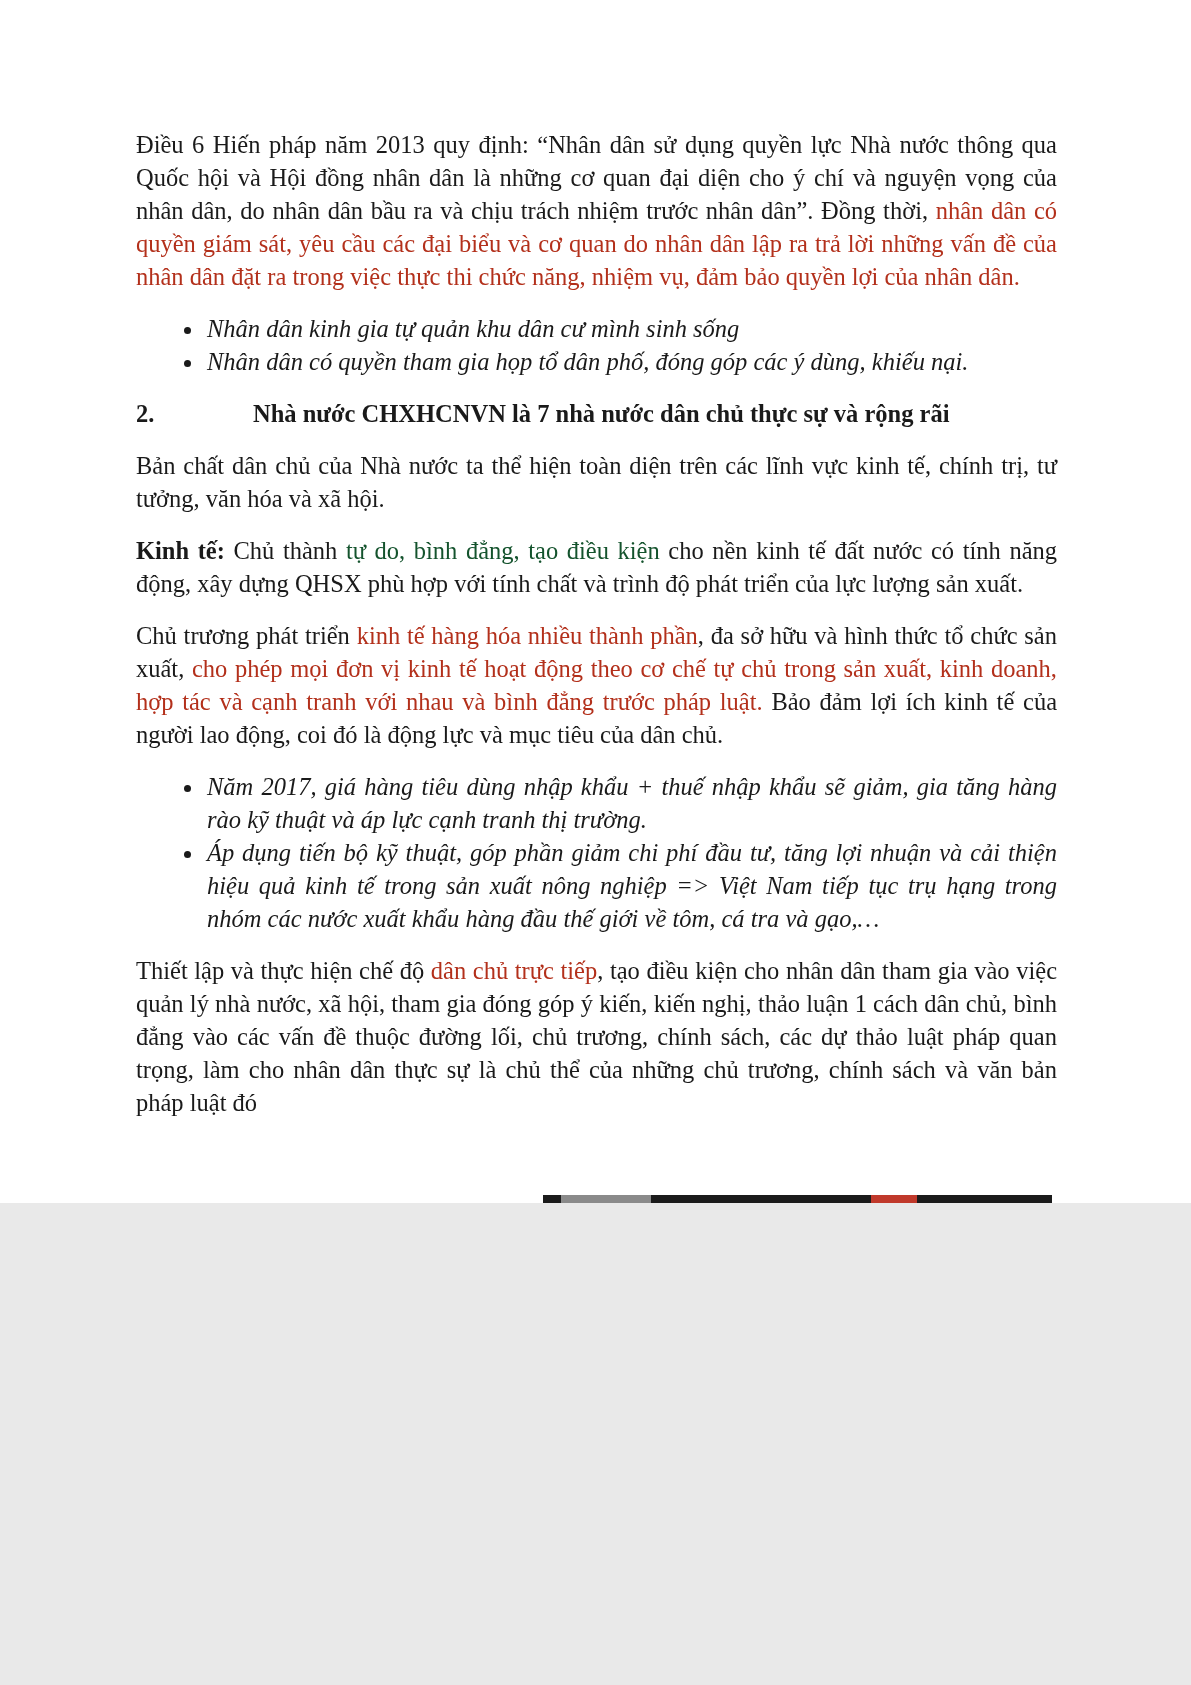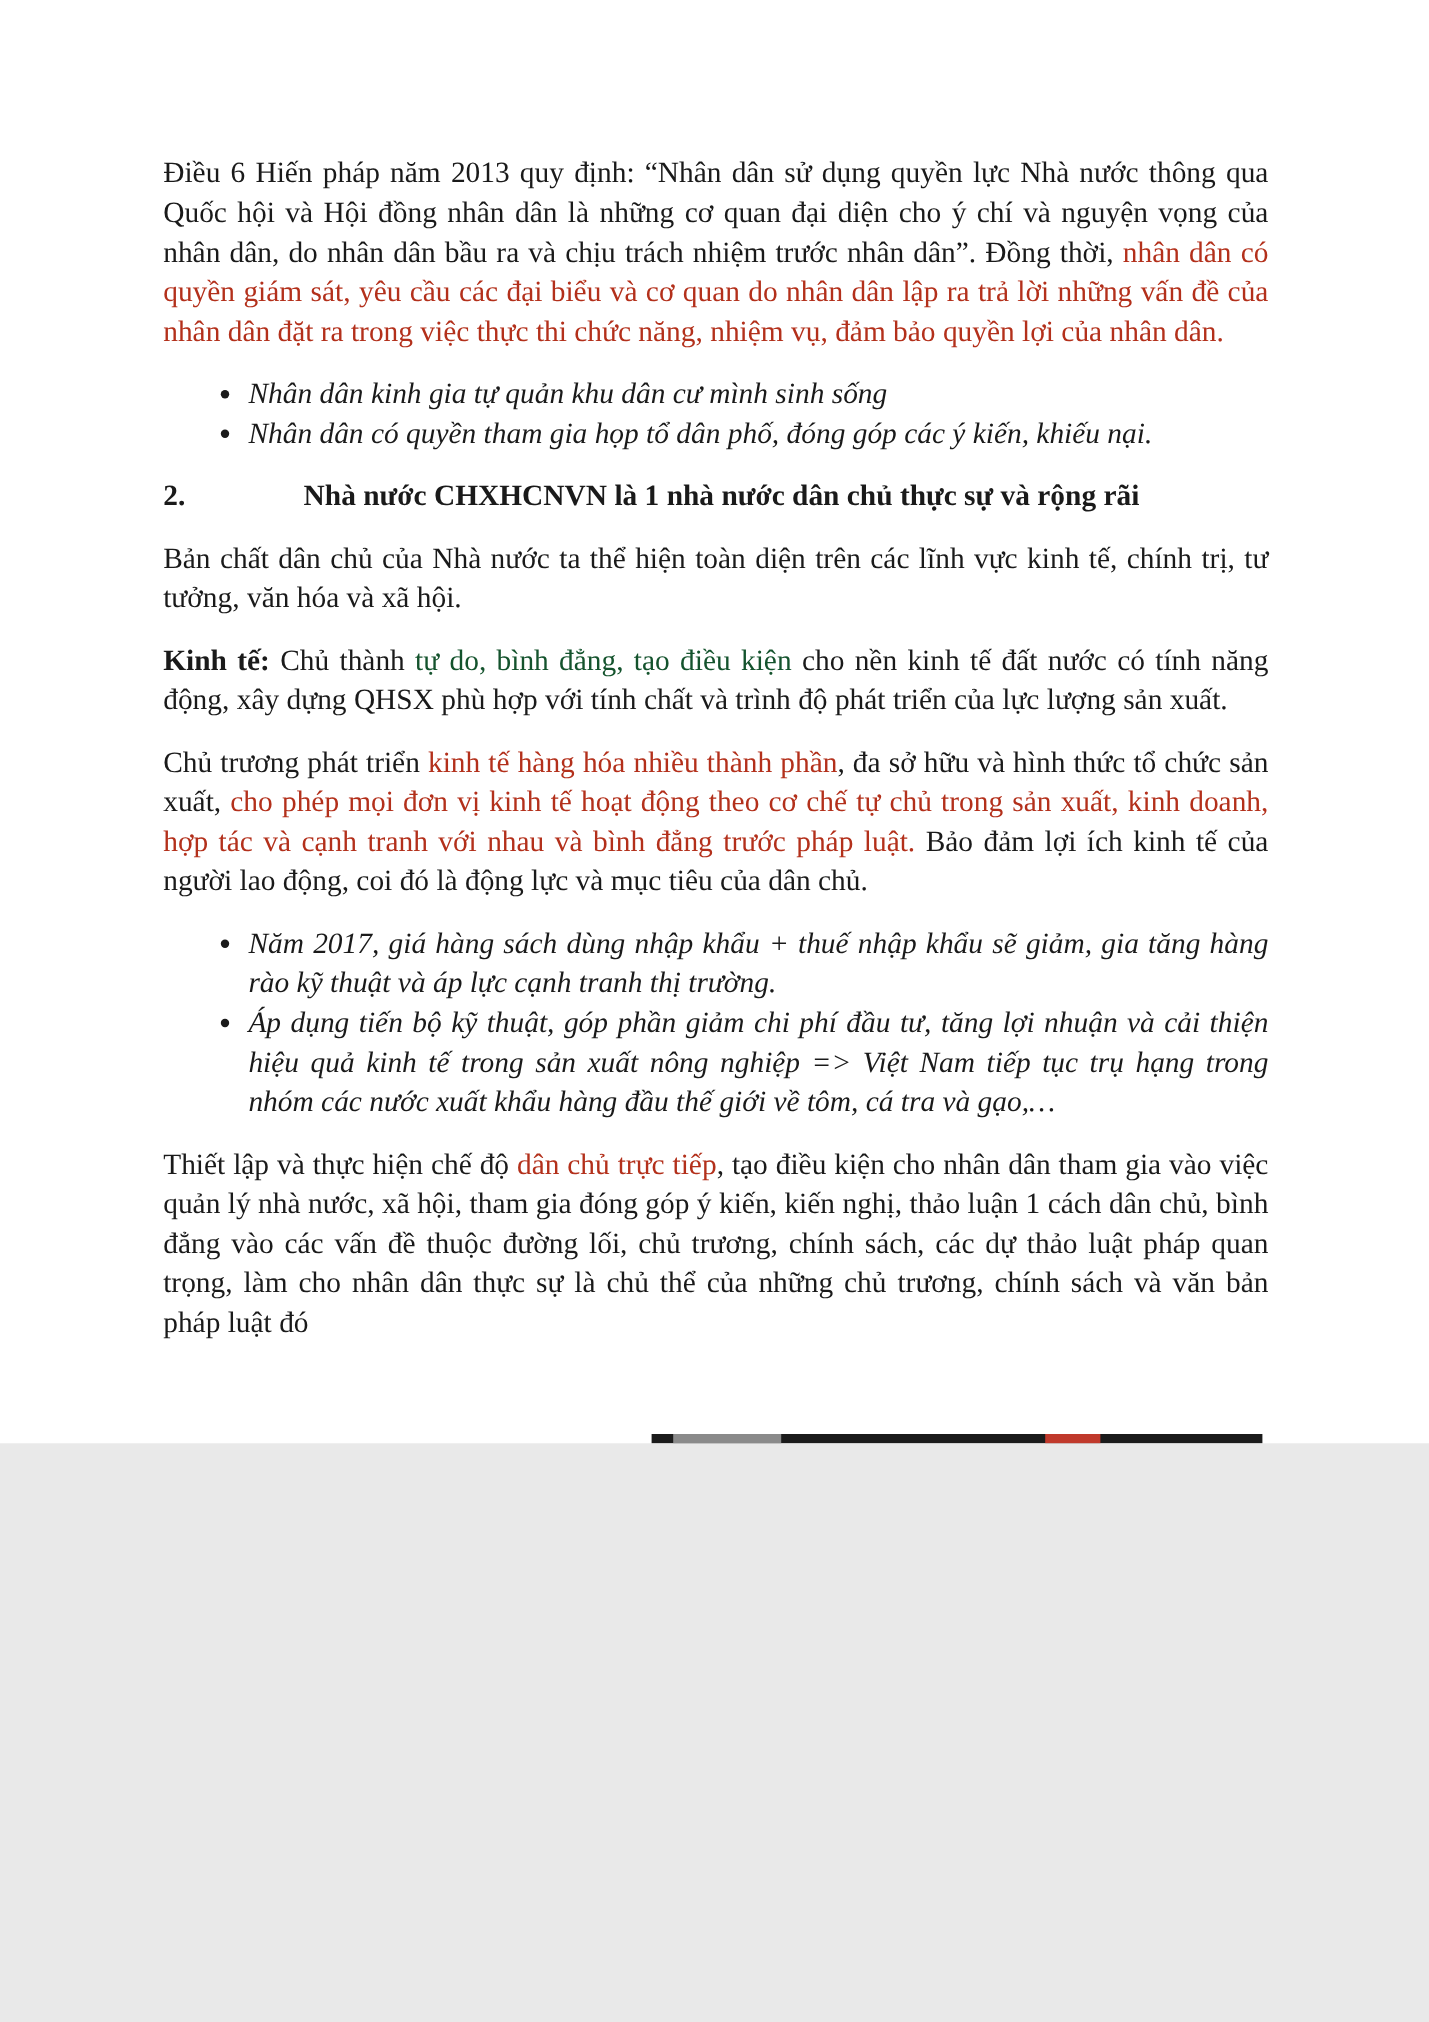--- a/index.html
+++ b/index.html
@@ -26,33 +26,33 @@
 </head>
 <body>
 
 <div class="page">
   <div class="content">
 
     <p class="para"><span>Điều 6 Hiến pháp năm 2013 quy định: “Nhân dân sử dụng quyền lực Nhà nước thông qua Quốc hội và Hội đồng nhân dân là những cơ quan đại diện cho ý chí và nguyện vọng của nhân dân, do nhân dân bầu ra và chịu trách nhiệm trước nhân dân”. Đồng thời, </span><span style="color: rgb(179, 48, 27);">nhân dân có quyền giám sát, yêu cầu các đại biểu và cơ quan do nhân dân lập ra trả lời những vấn đề của nhân dân đặt ra trong việc thực thi chức năng, nhiệm vụ, đảm bảo quyền lợi của nhân dân.</span></p>
 
     <ul class="bullets">
         <li><span>Nhân dân kinh gia tự quản khu dân cư mình sinh sống</span></li>
-        <li><span>Nhân dân có quyền tham gia họp tổ dân phố, đóng góp các ý kiến, khiếu nại.</span></li>
+        <li><span>Nhân dân có quyền tham gia họp tổ dân phố, đóng góp các ý dùng, khiếu nại.</span></li>
       </ul>
 
-    <p class="heading"><span class="h-num">2.</span><span><span>Nhà nước CHXHCNVN là 1 nhà nước dân chủ thực sự và rộng rãi</span></span></p>
+    <p class="heading"><span class="h-num">2.</span><span><span>Nhà nước CHXHCNVN là 7 nhà nước dân chủ thực sự và rộng rãi</span></span></p>
 
     <p class="para"><span>Bản chất dân chủ của Nhà nước ta thể hiện toàn diện trên các lĩnh vực kinh tế, chính trị, tư tưởng, văn hóa và xã hội.</span></p>
 
     <p class="para"><span style="font-weight: bold;">Kinh tế:</span><span> Chủ thành </span><span style="color: #14532d;">tự do, bình đẳng, tạo điều kiện</span><span> cho nền kinh tế đất nước có tính năng động, xây dựng QHSX phù hợp với tính chất và trình độ phát triển của lực lượng sản xuất.</span></p>
 
     <p class="para"><span>Chủ trương phát triển </span><span style="color: rgb(179, 48, 27);">kinh tế hàng hóa nhiều thành phần</span><span>, đa sở hữu và hình thức tổ chức sản xuất, </span><span style="color: rgb(179, 48, 27);">cho phép mọi đơn vị kinh tế hoạt động theo cơ chế tự chủ trong sản xuất, kinh doanh, hợp tác và cạnh tranh với nhau và bình đẳng trước pháp luật.</span><span> Bảo đảm lợi ích kinh tế của người lao động, coi đó là động lực và mục tiêu của dân chủ.</span></p>
 
     <ul class="bullets">
-        <li><span>Năm 2017, giá hàng sách dùng nhập khẩu + thuế nhập khẩu sẽ giảm, gia tăng hàng rào kỹ thuật và áp lực cạnh tranh thị trường.</span></li>
+        <li><span>Năm 2017, giá hàng tiêu dùng nhập khẩu + thuế nhập khẩu sẽ giảm, gia tăng hàng rào kỹ thuật và áp lực cạnh tranh thị trường.</span></li>
         <li><span>Áp dụng tiến bộ kỹ thuật, góp phần giảm chi phí đầu tư, tăng lợi nhuận và cải thiện hiệu quả kinh tế trong sản xuất nông nghiệp =&gt; Việt Nam tiếp tục trụ hạng trong nhóm các nước xuất khẩu hàng đầu thế giới về tôm, cá tra và gạo,…</span></li>
       </ul>
 
 
     <p class="para"><span>Thiết lập và thực hiện chế độ </span><span style="color: rgb(179, 48, 27);">dân chủ trực tiếp</span><span>, tạo điều kiện cho nhân dân tham gia vào việc quản lý nhà nước, xã hội, tham gia đóng góp ý kiến, kiến nghị, thảo luận 1 cách dân chủ, bình đẳng vào các vấn đề thuộc đường lối, chủ trương, chính sách, các dự thảo luật pháp quan trọng, làm cho nhân dân thực sự là chủ thể của những chủ trương, chính sách và văn bản pháp luật đó</span></p>
 
   </div>
 
   <div class="bottom-bar">
     <span class="seg-light"></span>

